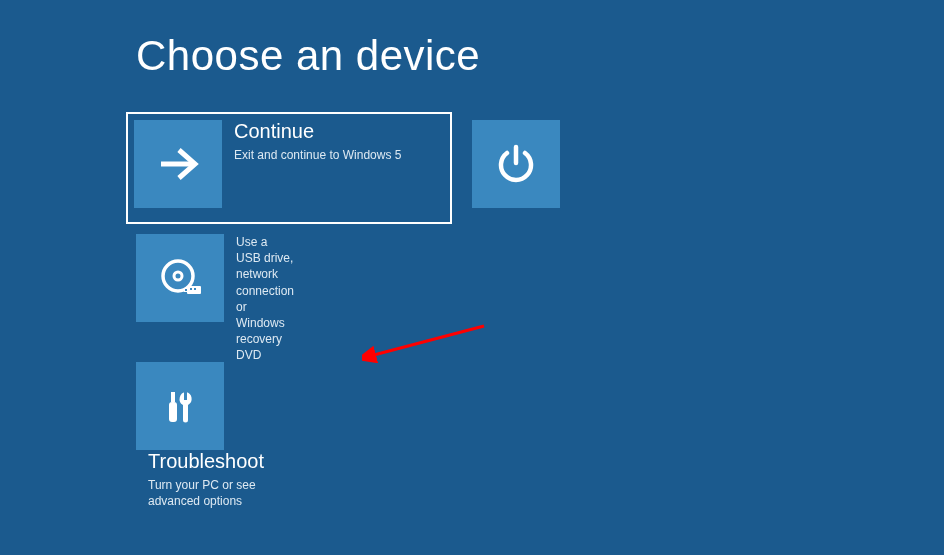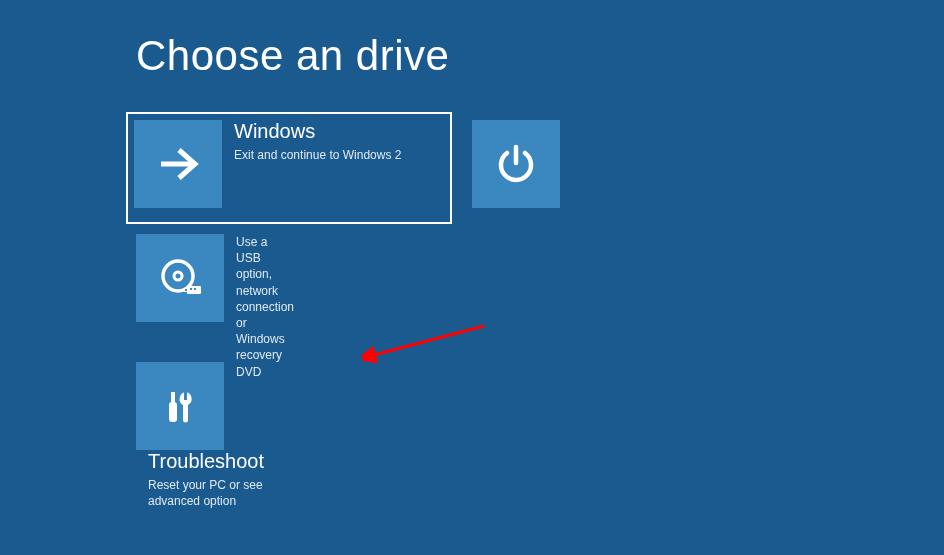--- a/index.html
+++ b/index.html
@@ -72,36 +72,36 @@
     .arrow-annotation {
       position: absolute;
       left: 362px;
       top: 318px;
       pointer-events: none;
     }
   </style>
 </head>
 <body>
 
-<h1 class="page-title">Choose an drive</h1>
+<h1 class="page-title">Choose an device</h1>
 
 <div class="tiles">
 
   <div id="tile-continue" class="tile selected">
     <div class="icon-box">
       <svg width="46" height="46" viewBox="0 0 46 46">
         <g stroke="#ffffff" stroke-width="5" fill="none" stroke-linecap="butt">
           <line x1="6" y1="23" x2="38" y2="23"></line>
           <polyline points="24,9 40,23 24,37" stroke-linejoin="miter"></polyline>
         </g>
       </svg>
     </div>
     <div class="text-col">
-      <div class="tile-title">Windows</div>
-      <div class="tile-desc">Exit and continue to Windows 2</div>
+      <div class="tile-title">Continue</div>
+      <div class="tile-desc">Exit and continue to Windows 5</div>
     </div>
   </div>
 
   <div id="tile-turnoff" class="tile">
     <div class="icon-box">
       <svg width="46" height="46" viewBox="0 0 46 46">
         <g stroke="#ffffff" stroke-width="4.5" fill="none" stroke-linecap="round">
           <path d="M 14 12 A 15 15 0 1 0 32 12"></path>
           <line x1="23" y1="6" x2="23" y2="22"></line>
         </g>
@@ -119,21 +119,21 @@
         <g fill="#ffffff">
           <rect x="33" y="34" width="14" height="8" rx="1"></rect>
           <rect x="30" y="36" width="4" height="4" fill="#ffffff"></rect>
           <rect x="31" y="37" width="2" height="2" fill="#3a88bf"></rect>
           <rect x="36" y="36" width="2" height="2" fill="#3a88bf"></rect>
           <rect x="40" y="36" width="2" height="2" fill="#3a88bf"></rect>
         </g>
       </svg>
     </div>
     <div class="text-col">
-      <div class="tile-desc">Use a USB option, network connection or Windows recovery DVD</div>
+      <div class="tile-desc">Use a USB drive, network connection or Windows recovery DVD</div>
     </div>
   </div>
 
   <div id="tile-troubleshoot" class="tile">
     <div class="icon-box">
       <svg width="48" height="48" viewBox="0 0 48 48">
 
         <g fill="#ffffff">
           <rect x="15" y="10" width="4" height="10"></rect>
           <rect x="13" y="20" width="8" height="20" rx="3"></rect>
@@ -144,21 +144,21 @@
                    a 7 7 0 0 0 -3 13
                    v 15 a 2.5 2.5 0 0 0 5 0 v -15
                    a 7 7 0 0 0 -2 -13 z
                    M 29.5 11 v 8 h 0 z"></path>
           <rect x="28" y="9" width="3" height="9" fill="#3a88bf"></rect>
         </g>
       </svg>
     </div>
     <div class="text-col">
       <div class="tile-title">Troubleshoot</div>
-      <div class="tile-desc">Reset your PC or see advanced option</div>
+      <div class="tile-desc">Turn your PC or see advanced options</div>
     </div>
   </div>
 
 </div>
 
 <svg class="arrow-annotation" width="130" height="50" viewBox="0 0 130 50">
   <defs>
     <marker id="arrowhead" markerWidth="8" markerHeight="8" refX="2" refY="3" orient="auto">
       <polygon points="0 0, 7 3, 0 6" fill="#ff0000"></polygon>
     </marker>

